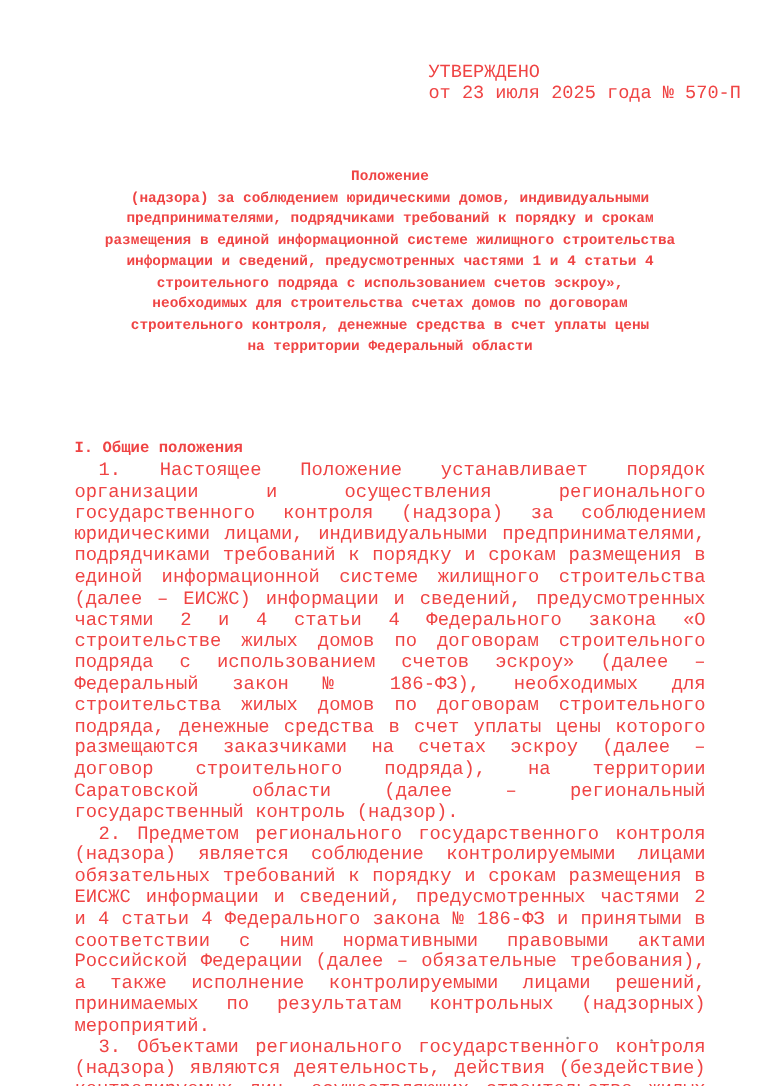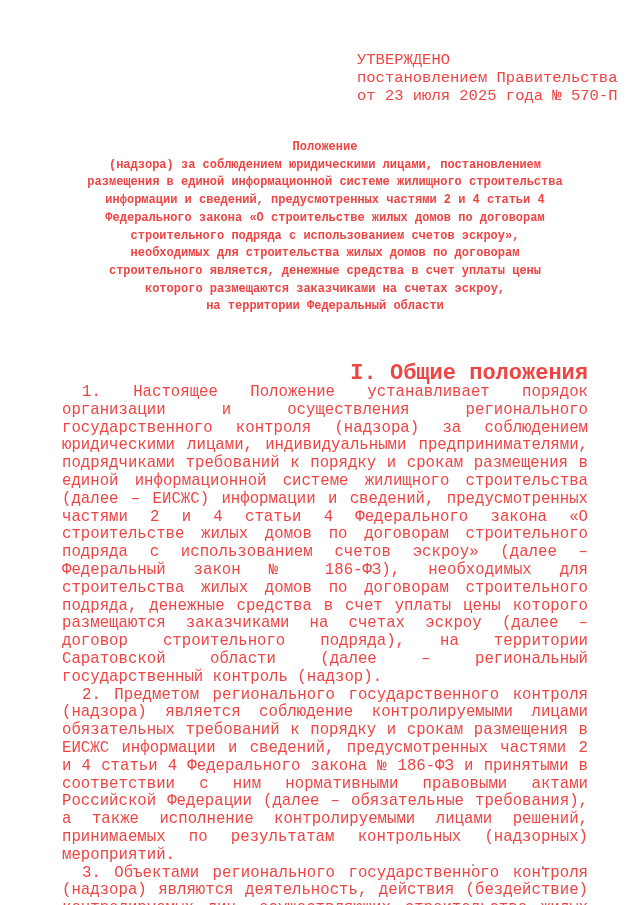--- a/index.html
+++ b/index.html
@@ -33,23 +33,23 @@
     text-align: center;
     font-weight: bold;
     font-size: 12px;
     line-height: 17.7px;
   }
   .section-heading {
     position: absolute;
     left: 62px;
     width: 526px;
     top: 365px;
-    text-align: right;
+    text-align: left;
     font-weight: bold;
-    font-size: 22px;
+    font-size: 13px;
     line-height: 18px;
   }
   .body-block {
     position: absolute;
     left: 62px;
     width: 526px;
     top: 384px;
     font-size: 15.7px;
     line-height: 17.8px;
     text-align: justify;
@@ -69,34 +69,32 @@
   .speck-1 { left: 472px; top: 864px; }
   .speck-2 { left: 542px; top: 866px; }
 </style>
 </head>
 <body>
 
 <div class="page">
 
   <div class="approval-block">
     <div>УТВЕРЖДЕНО</div>
-    <div>постановлением Правительства</div>
     <div>от 23 июля 2025 года № 570-П</div>
   </div>
 
   <div class="title-block">
     <div>Положение</div>
-    <div>(надзора) за соблюдением юридическими лицами, постановлением</div>
+    <div>(надзора) за соблюдением юридическими домов, индивидуальными</div>
+    <div>предпринимателями, подрядчиками требований к порядку и срокам</div>
     <div>размещения в единой информационной системе жилищного строительства</div>
-    <div>информации и сведений, предусмотренных частями 2 и 4 статьи 4</div>
-    <div>Федерального закона «О строительстве жилых домов по договорам</div>
+    <div>информации и сведений, предусмотренных частями 1 и 4 статьи 4</div>
     <div>строительного подряда с использованием счетов эскроу»,</div>
-    <div>необходимых для строительства жилых домов по договорам</div>
-    <div>строительного является, денежные средства в счет уплаты цены</div>
-    <div>которого размещаются заказчиками на счетах эскроу,</div>
+    <div>необходимых для строительства счетах домов по договорам</div>
+    <div>строительного контроля, денежные средства в счет уплаты цены</div>
     <div>на территории Федеральный области</div>
   </div>
 
   <div class="section-heading">I. Общие положения</div>
 
   <div class="body-block">
     <p>1. Настоящее Положение устанавливает порядок организации и осуществления регионального государственного контроля (надзора) за соблюдением юридическими лицами, индивидуальными предпринимателями, подрядчиками требований к порядку и срокам размещения в единой информационной системе жилищного строительства (далее – ЕИСЖС) информации и сведений, предусмотренных частями 2 и 4 статьи 4 Федерального закона «О строительстве жилых домов по договорам строительного подряда с использованием счетов эскроу» (далее – Федеральный закон № 186-ФЗ), необходимых для строительства жилых домов по договорам строительного подряда, денежные средства в счет уплаты цены которого размещаются заказчиками на счетах эскроу (далее – договор строительного подряда), на территории Саратовской области (далее – региональный государственный контроль (надзор).</p>
     <p>2. Предметом регионального государственного контроля (надзора) является соблюдение контролируемыми лицами обязательных требований к порядку и срокам размещения в ЕИСЖС информации и сведений, предусмотренных частями 2 и 4 статьи 4 Федерального закона № 186-ФЗ и принятыми в соответствии с ним нормативными правовыми актами Российской Федерации (далее – обязательные требования), а также исполнение контролируемыми лицами решений, принимаемых по результатам контрольных (надзорных) мероприятий.</p>
     <p>3. Объектами регионального государственного контроля (надзора) являются деятельность, действия (бездействие) контролируемых лиц, осуществляющих строительство жилых домов в соответствии с частью 1 статьи 1 Федерального закона № 186-ФЗ, в рамках которых должны соблюдаться обязательные требования (далее – объект контроля).</p>
   </div>

